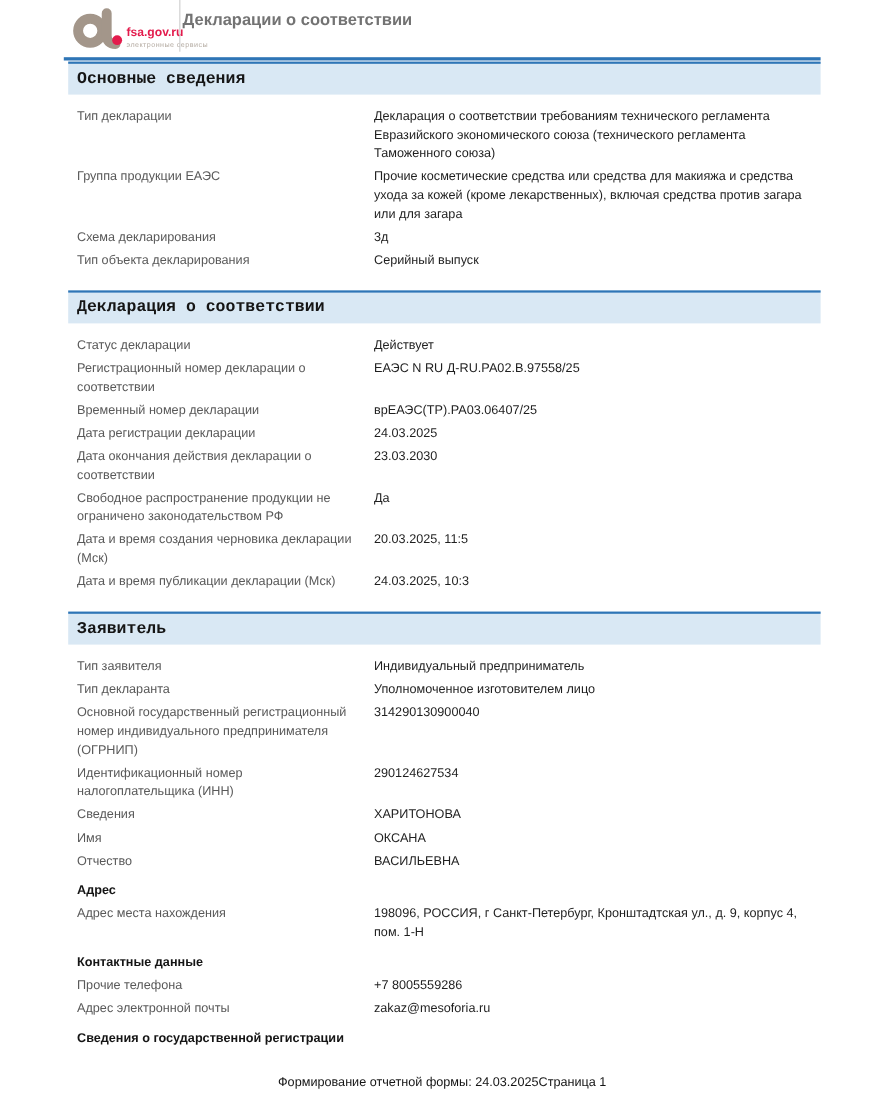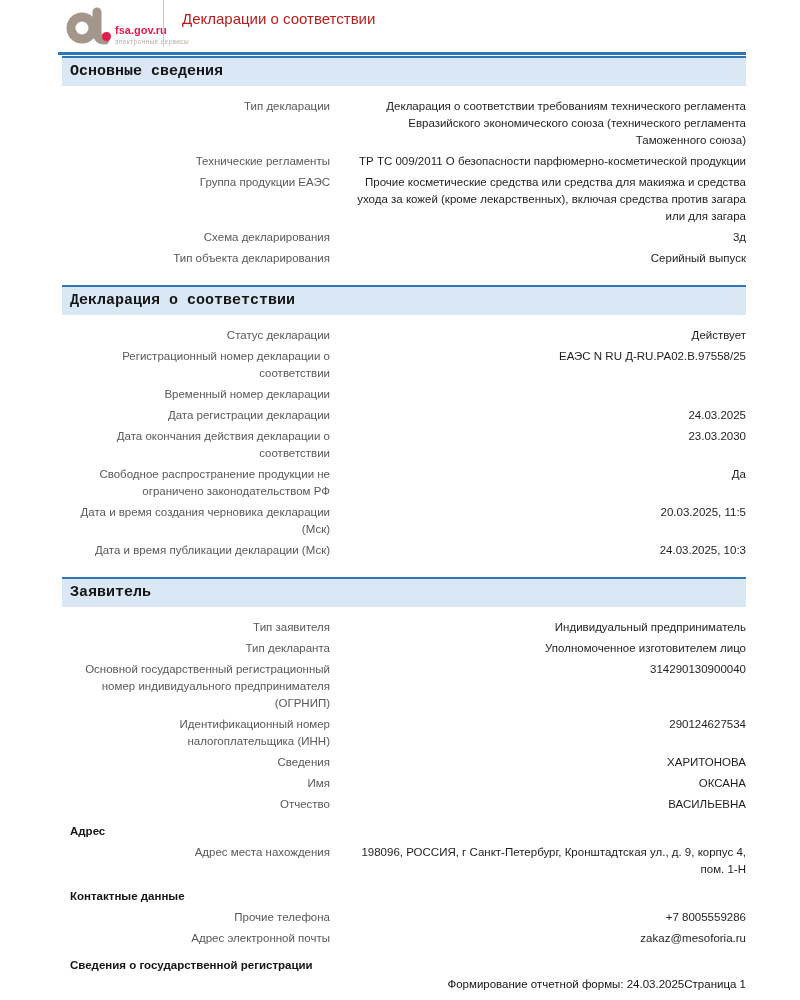--- a/index.html
+++ b/index.html
@@ -23,39 +23,39 @@
   .logo{position:absolute;left:2px;top:4px;width:98px;height:44px;}
   .logo-glyph{position:absolute;left:2px;top:2px;}
   .logo-glyph svg .stroke{stroke:var(--logo);}
   .logo-dot{
     position:absolute;left:38px;top:28px;width:9px;height:9px;border-radius:50%;
     background:var(--red);
   }
   .logo-brand{position:absolute;left:51px;top:20px;font-size:11px;font-weight:bold;color:var(--red);white-space:nowrap;}
   .logo-tagline{position:absolute;left:51px;top:34px;font-size:6.5px;letter-spacing:.4px;color:#b5aca3;white-space:nowrap;}
   .header-vline{position:absolute;left:101px;top:0;width:1px;height:47px;background:#cccccc;}
-  .doc-title{position:absolute;left:120px;top:10px;font-size:15px;font-weight:normal;color:#b91c1c;}
+  .doc-title{position:absolute;left:104px;top:10px;font-size:15px;font-weight:bold;color:#737373;}
   .header-rule{position:absolute;top:52px;left:58px;width:688px;height:3px;background:var(--accent);}
   .doc-body{position:absolute;top:56px;left:62px;width:684px;}
   .section{margin-bottom:12px;}
   .section + .section{margin-top:12px;}
   .section-header{
     border-top:2px solid var(--accent);
     background:var(--band);
     padding:5px 8px 6px 8px;
     font-size:15px;font-weight:bold;color:#151515;font-family:Liberation Mono, monospace;
   }
   .section-rows{padding:8px 0 6px 0;}
-  .row{display:flex;margin-top:4px;padding-left:8px;text-align:right;}
+  .row{display:flex;margin-top:4px;padding-left:8px;}
   .row .label{width:270px;flex:none;padding-right:10px;color:var(--label);font-size:11.5px;line-height:17px;}
   .row .value{flex:1;color:var(--ink);font-size:11.5px;line-height:17px;}
   .subheading{margin-top:10px;padding-left:8px;font-size:11.5px;line-height:17px;font-weight:bold;color:#151515;}
   .doc-footer{
     position:absolute;bottom:10px;left:58px;right:54px;
-    display:flex;justify-content:flex-end;
+    display:flex;justify-content:center;
     font-size:11.5px;color:#151515;
   }
 </style>
 </head>
 <body>
 
 <div class="doc-header">
   <div class="logo">
     <span class="logo-glyph">
       <svg width="44" height="42" viewBox="0 0 44 42">
@@ -75,24 +75,20 @@
 
 <main class="doc-body" id="sections">
     <section class="section">
       <div class="section-header">Основные сведения</div>
       <div class="section-rows">
         <div class="row">
           <div class="label">Тип декларации</div>
           <div class="value">Декларация о соответствии требованиям технического регламента Евразийского экономического союза (технического регламента Таможенного союза)</div>
         </div>
         <div class="row">
-          <div class="label">Технические регламенты</div>
-          <div class="value">ТР ТС 009/2011 О безопасности парфюмерно-косметической продукции</div>
-        </div>
-        <div class="row">
           <div class="label">Группа продукции ЕАЭС</div>
           <div class="value">Прочие косметические средства или средства для макияжа и средства ухода за кожей (кроме лекарственных), включая средства против загара или для загара</div>
         </div>
         <div class="row">
           <div class="label">Схема декларирования</div>
           <div class="value">3д</div>
         </div>
         <div class="row">
           <div class="label">Тип объекта декларирования</div>
           <div class="value">Серийный выпуск</div>
@@ -105,20 +101,21 @@
         <div class="row">
           <div class="label">Статус декларации</div>
           <div class="value">Действует</div>
         </div>
         <div class="row">
           <div class="label">Регистрационный номер декларации о соответствии</div>
           <div class="value">ЕАЭС N RU Д-RU.РА02.В.97558/25</div>
         </div>
         <div class="row">
           <div class="label">Временный номер декларации</div>
+          <div class="value">врЕАЭС(ТР).РА03.06407/25</div>
         </div>
         <div class="row">
           <div class="label">Дата регистрации декларации</div>
           <div class="value">24.03.2025</div>
         </div>
         <div class="row">
           <div class="label">Дата окончания действия декларации о соответствии</div>
           <div class="value">23.03.2030</div>
         </div>
         <div class="row">

